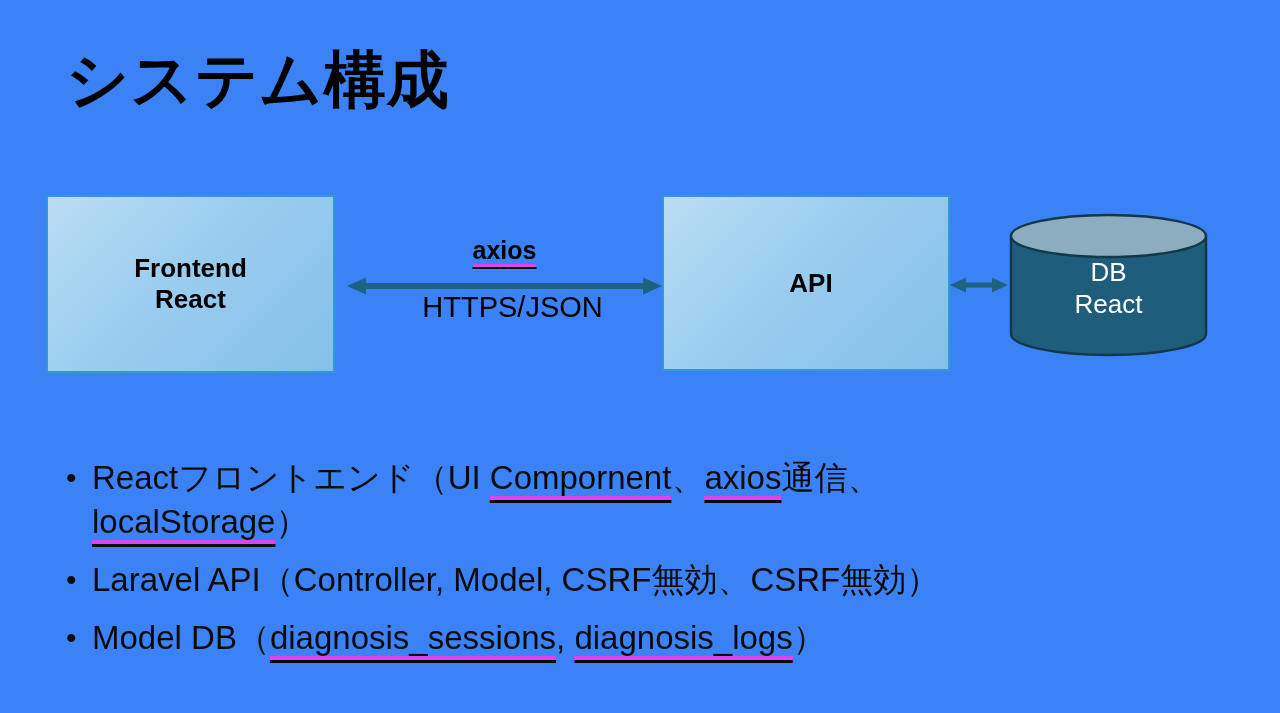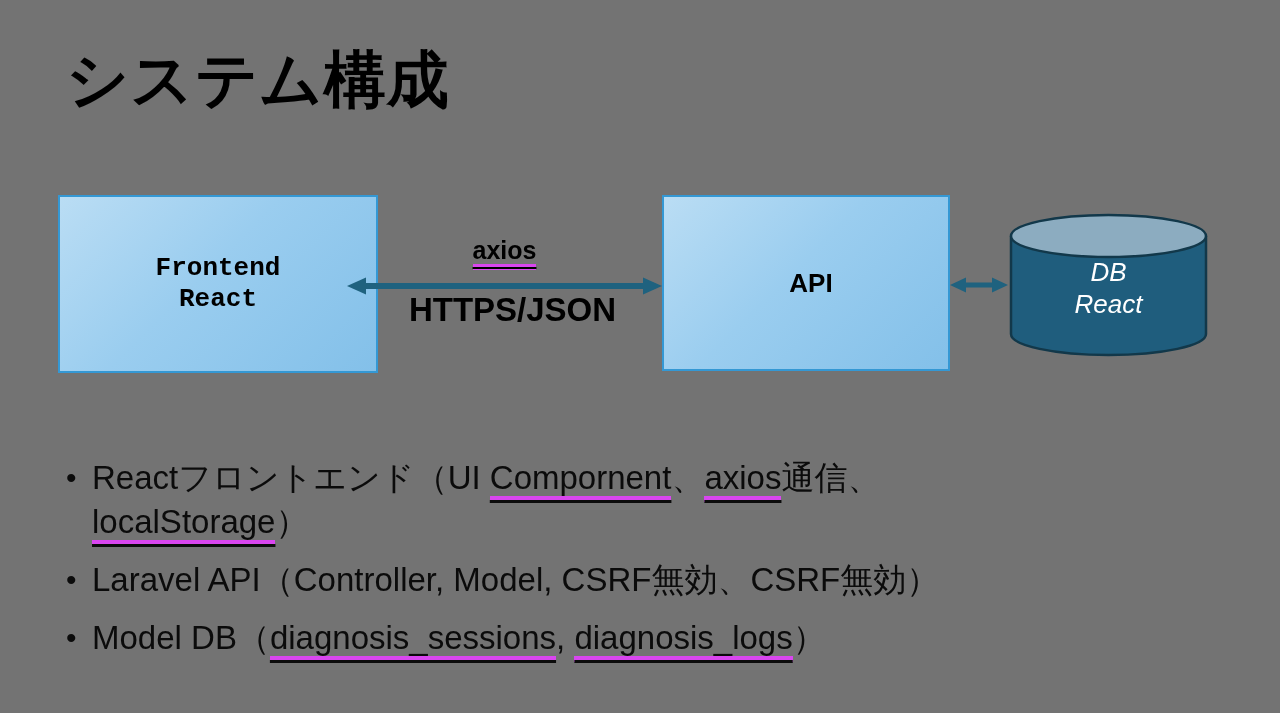--- a/index.html
+++ b/index.html
@@ -1,50 +1,50 @@
 <!DOCTYPE html>
 <html lang="ja"><head>
 <meta charset="utf-8">
 <style>
   html,body{margin:0;padding:0;}
   body{background:#888;font-family:"Liberation Sans","DejaVu Sans",sans-serif;}
   .slide{
-    position:relative;width:1280px;height:713px;background:#737373;
+    position:relative;width:1280px;height:713px;background:#3b82f6;
     overflow:hidden;margin:0 auto;color:#000;
   }
   
   .title{
     position:absolute;left:66px;top:44px;margin:0;
     font-size:62px;font-weight:700;letter-spacing:1px;color:#000;
     line-height:1.15;
   }
   
   .box{
     position:absolute;
     border:2px solid #3498D4;
     background:linear-gradient(135deg,#BADDF4 0%,#9ACDEF 45%,#83C0E9 100%);
     display:flex;align-items:center;justify-content:center;
     text-align:center;font-weight:700;font-size:26px;line-height:31px;color:#000;
     box-sizing:border-box;
   }
-  .box-frontend{left:58px;top:195px;width:320px;height:178px;font-family:Liberation Mono, monospace;}
+  .box-frontend{left:46px;top:195px;width:289px;height:178px;}
   .box-api{left:662px;top:195px;width:288px;height:176px;padding-left:10px;}
   
   .conn-label{position:absolute;text-align:center;color:#000;}
   .label-axios{left:347px;top:236px;width:315px;font-size:25px;font-weight:700;}
-  .label-https{left:355px;top:291px;width:315px;font-size:33px;font-weight:700;}
+  .label-https{left:355px;top:291px;width:315px;font-size:29px;font-weight:400;}
   
   .arrow{position:absolute;}
   .arrow-long{left:347px;top:275px;}
   .arrow-short{left:950px;top:274px;}
   
   .cylinder{position:absolute;left:1008px;top:211px;}
   .db-text{
     position:absolute;left:1008px;top:256px;width:201px;
-    text-align:center;color:#FFFFFF;font-size:26px;line-height:32px;font-weight:400;font-style:italic;
+    text-align:center;color:#FFFFFF;font-size:26px;line-height:32px;font-weight:400;
   }
   
   .bullets{
     position:absolute;left:66px;top:456px;width:1140px;
     font-size:33px;line-height:44px;color:#0b0b0b;
   }
   .bullet{display:flex;align-items:flex-start;margin-bottom:14px;}
   .dot{flex:0 0 26px;width:26px;font-size:30px;}
   .btext{flex:1;}
   .b{font-weight:400;}

